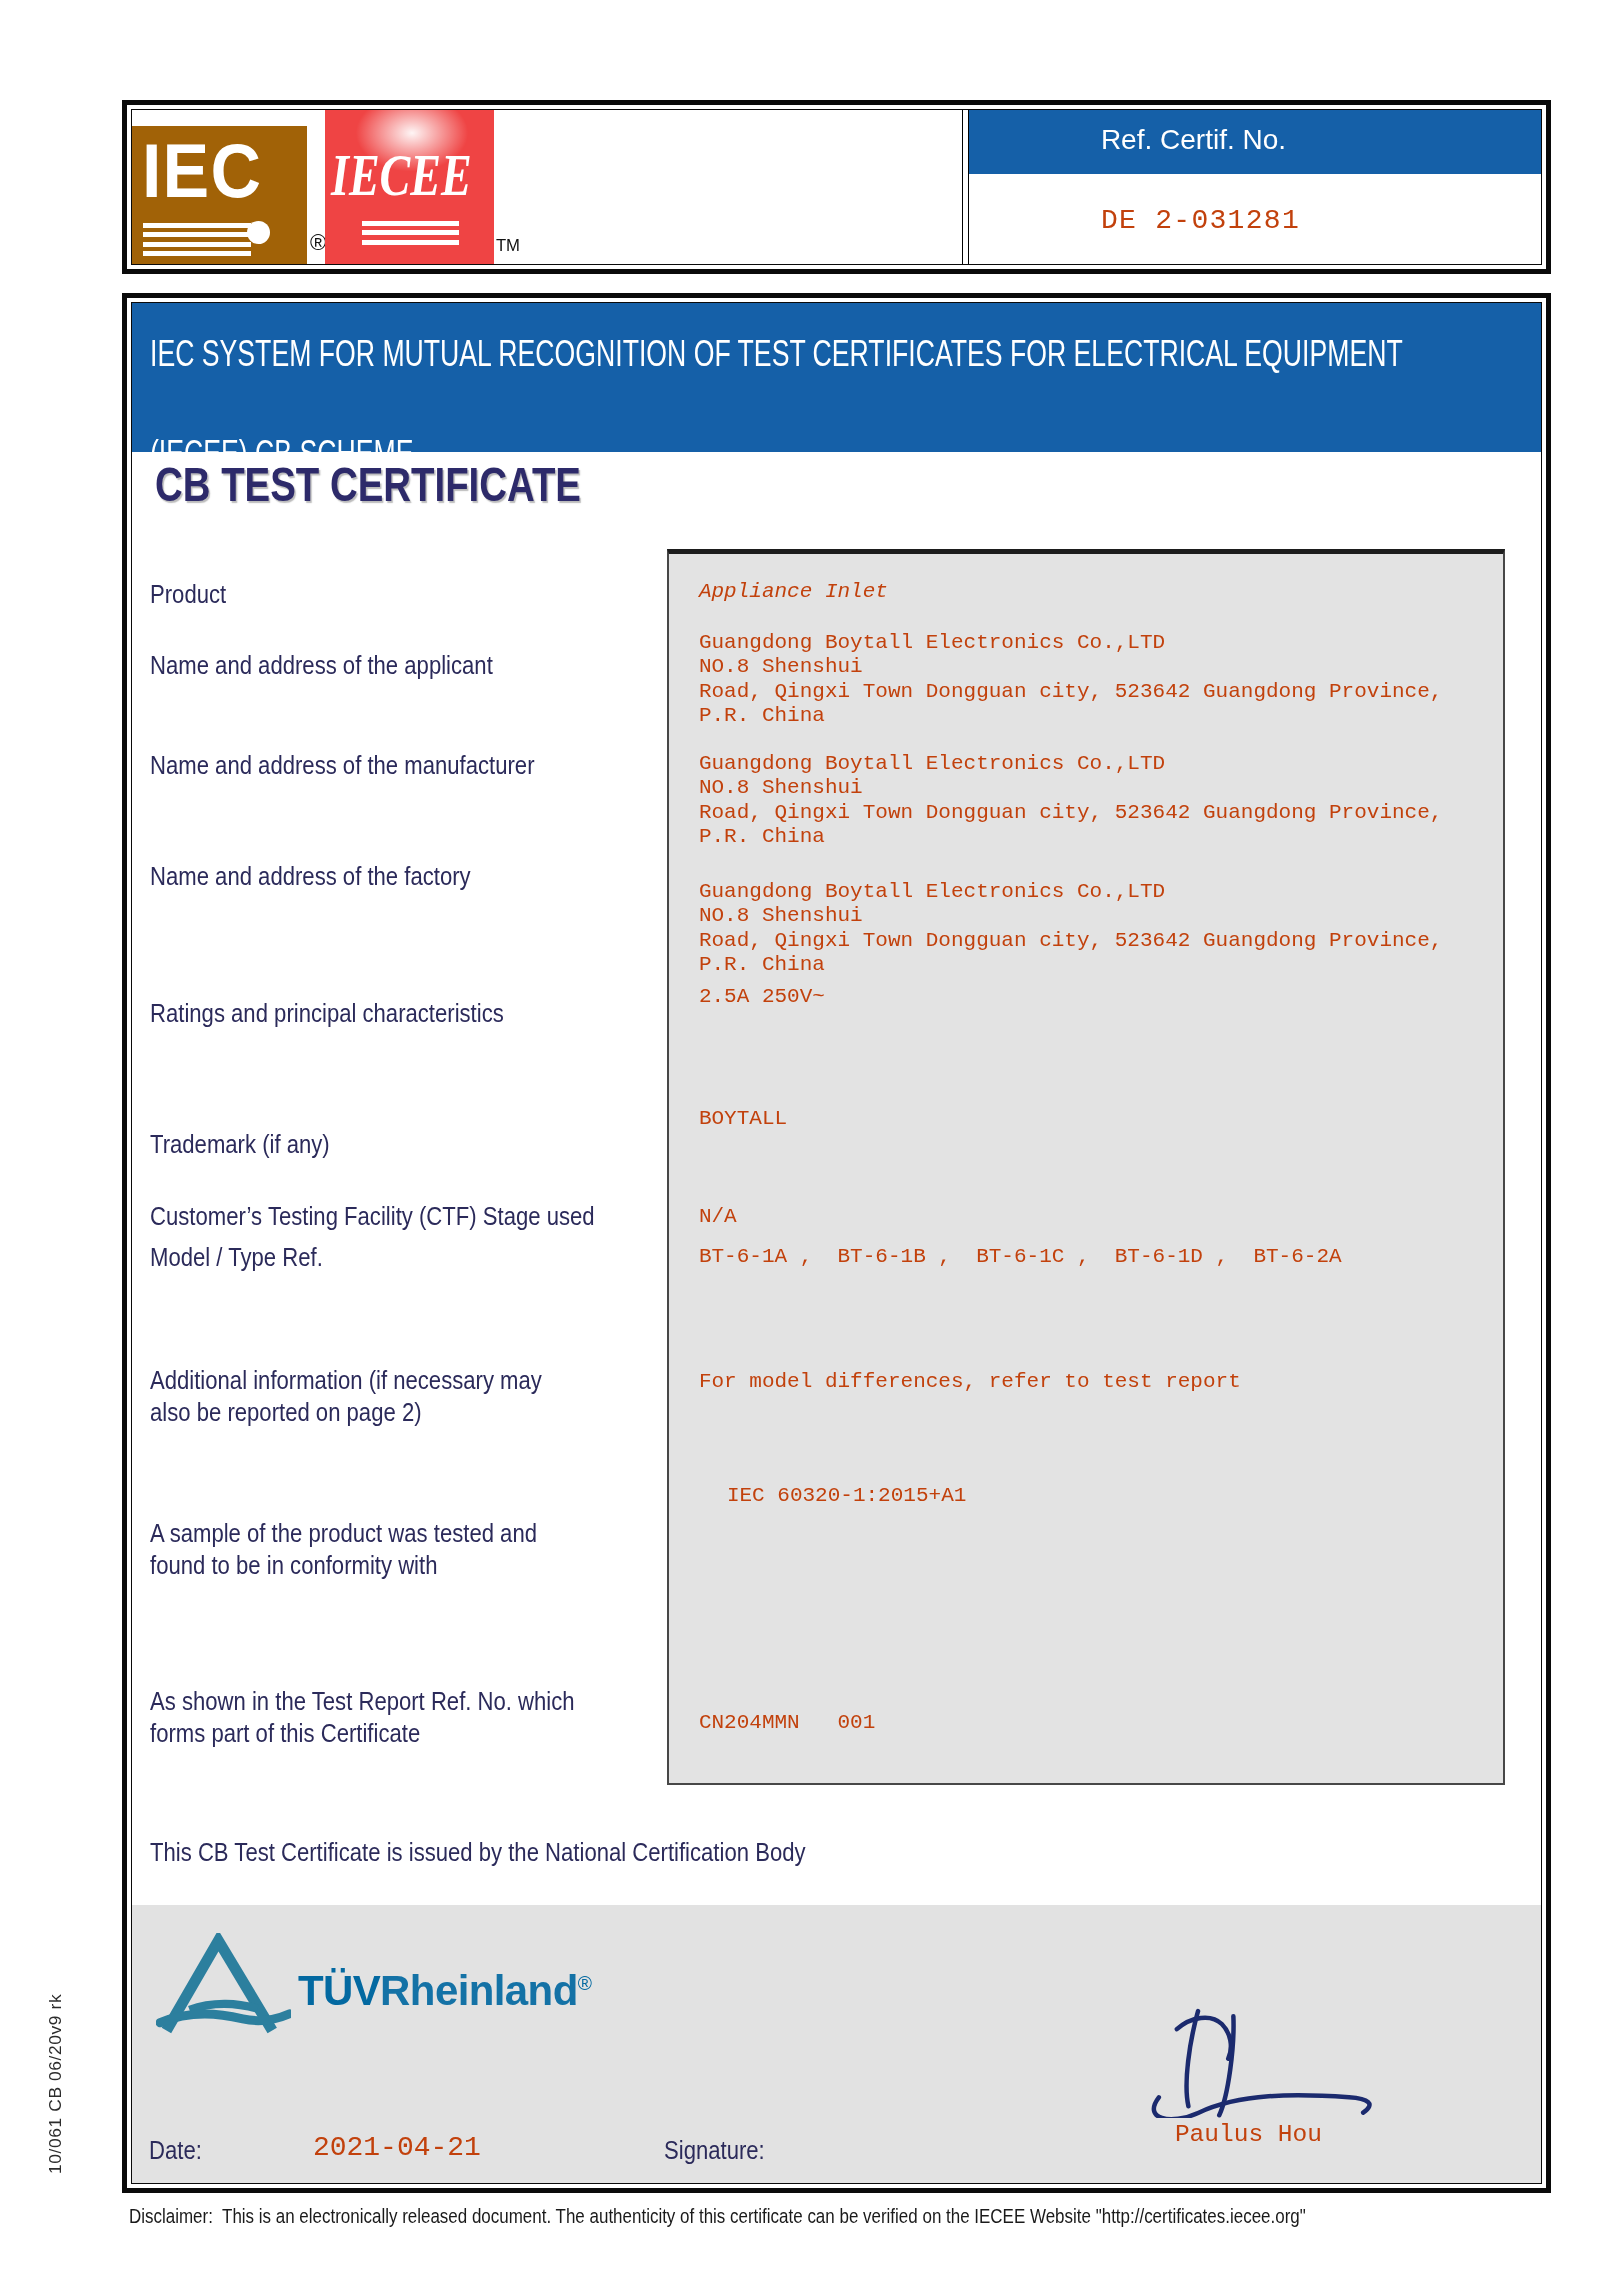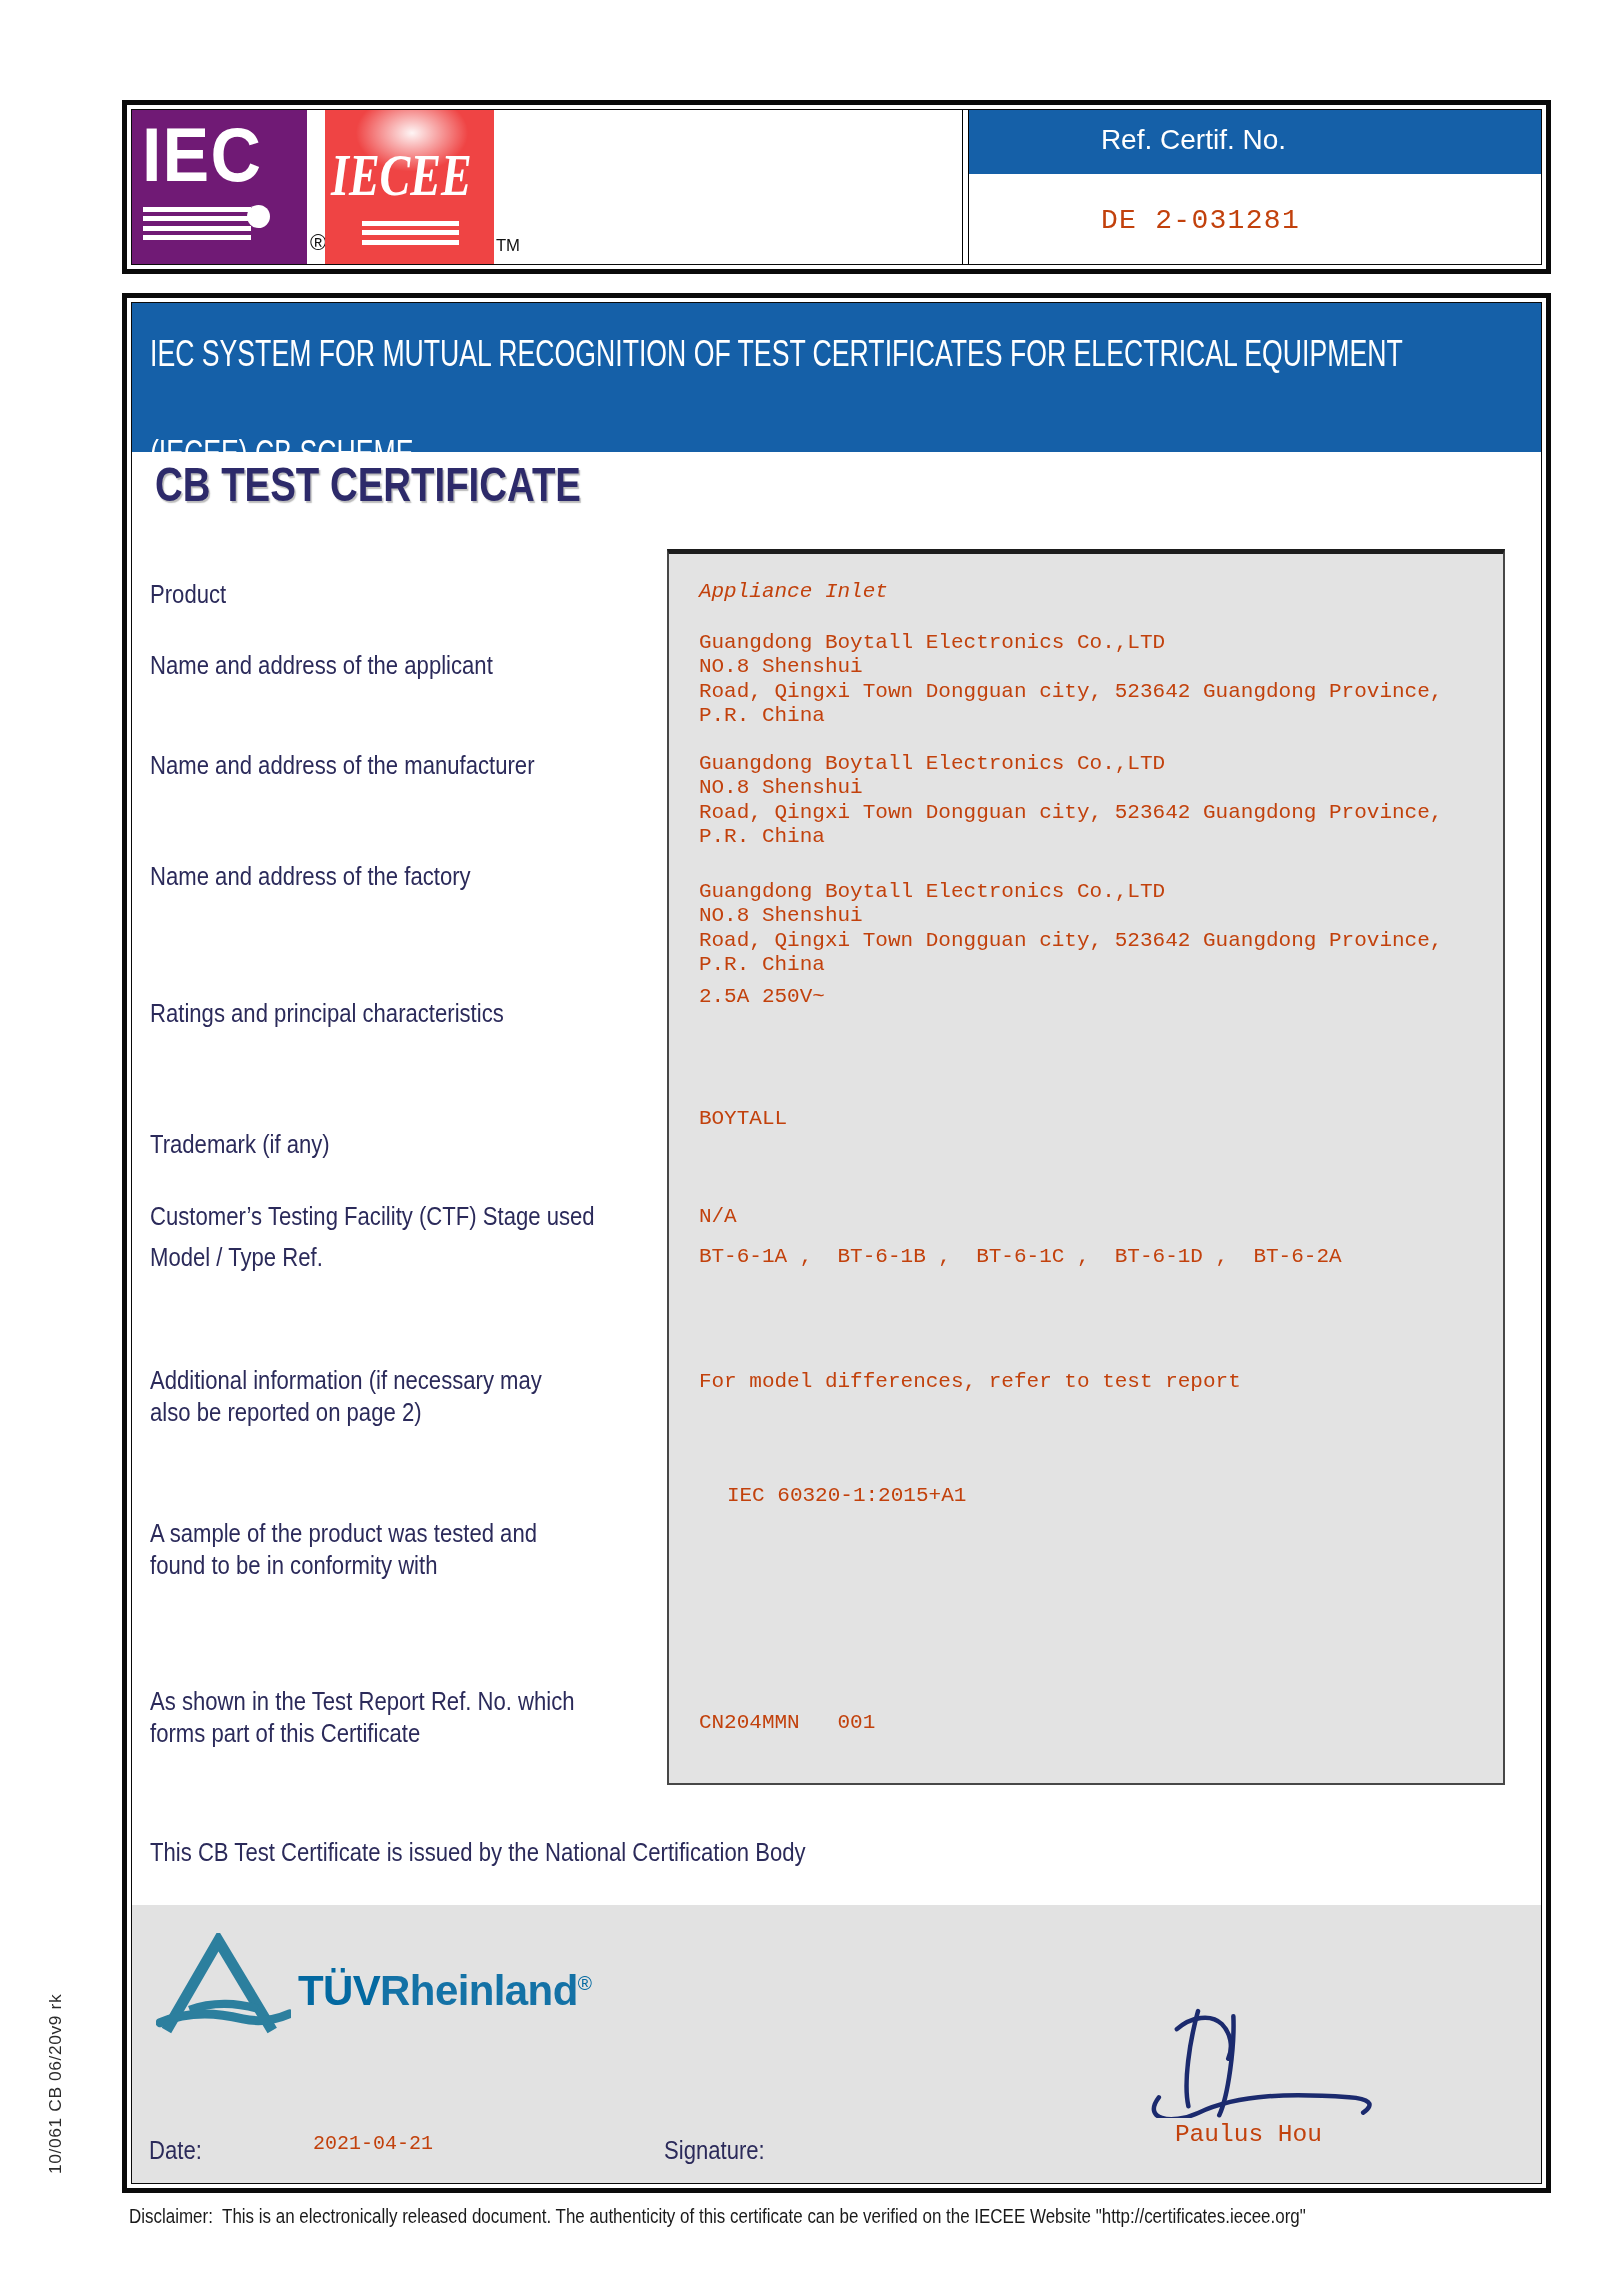--- a/index.html
+++ b/index.html
@@ -5,21 +5,21 @@
   html,body{margin:0;padding:0;background:#ffffff;}
   #page{position:relative;width:1623px;height:2295px;background:#ffffff;
         font-family:"Liberation Sans",sans-serif;overflow:hidden;}
   .abs{position:absolute;}
 
   
   .box-outer{position:absolute;border:5.8px solid #0a0a0a;padding:3.9px;box-sizing:border-box;background:#fff;}
   .box-inner{position:relative;border:1.9px solid #0a0a0a;width:100%;height:100%;box-sizing:border-box;background:#fff;overflow:hidden;}
 
   
-  .iec-box{position:absolute;left:0;top:0;width:175px;height:100%;background:#701a75;}
+  .iec-box{position:absolute;left:0;top:16px;width:175px;height:100%;background:#a16207;}
   .iec-text{position:absolute;left:10.3px;top:1.3px;color:#fff;font-weight:bold;font-size:76px;letter-spacing:1.3px;transform:scaleX(0.92);transform-origin:0 0;}
   .iec-bar{position:absolute;left:11.6px;height:5.1px;width:108px;background:#fff;}
   .iec-dot{position:absolute;left:115px;top:95px;width:23px;height:23px;border-radius:50%;background:#fff;}
   .iec-reg{position:absolute;left:178px;top:120px;font-size:22px;color:#111;}
   .iecee-box{position:absolute;left:193px;top:0;width:169px;height:100%;background:#ef4444;overflow:hidden;}
   .iecee-glow{position:absolute;left:26px;top:-19.3px;width:122px;height:84px;
       background:radial-gradient(ellipse at center,rgba(255,255,255,.95) 0%,rgba(255,255,255,0) 65%);}
   .iecee-text{position:absolute;left:6.4px;top:31px;color:#fff;font-family:"Liberation Serif",serif;
       font-style:italic;font-weight:bold;font-size:59px;transform:scaleX(0.78);transform-origin:0 0;}
   .iecee-bar{position:absolute;left:37px;height:5.1px;width:97px;background:#fff;}
@@ -52,21 +52,21 @@
 
   
   .ncb-panel{position:absolute;left:0;right:0;bottom:0;height:278px;background:#e2e2e2;}
   .brand{position:absolute;left:166px;top:62px;color:#0369a1;font-size:42px;letter-spacing:-0.6px;white-space:nowrap;}
   .brand .b1{font-weight:bold;}
   .brand .b2{font-weight:bold;opacity:.92;}
   .brand sup{font-size:19.3px;vertical-align:super;}
   .contact{position:absolute;left:535px;top:21px;font-size:21px;line-height:28px;white-space:pre-wrap;}
   .signer{position:absolute;left:1043px;top:216px;font-size:24.5px;}
   .date-label{position:absolute;left:17.4px;top:230px;color:#2b2a5a;font-size:26px;transform:scaleX(0.85);transform-origin:0 0;}
-  .date-value{position:absolute;left:181px;top:227px;font-size:20px;}
+  .date-value{position:absolute;left:181px;top:227px;font-size:28px;}
   .sig-label{position:absolute;left:532px;top:230px;color:#2b2a5a;font-size:26px;transform:scaleX(0.85);transform-origin:0 0;}
 
   .side-note{position:absolute;left:45px;top:1981px;height:193px;color:#2c2c2c;font-size:17.4px;
       writing-mode:vertical-rl;transform:rotate(180deg);letter-spacing:0.6px;}
   .disclaimer{position:absolute;left:129px;top:2206px;color:#1a1a1a;font-size:19.3px;white-space:pre-wrap;
       transform:scaleX(0.88);transform-origin:0 0;}
 </style>
 </head>
 <body>
 

